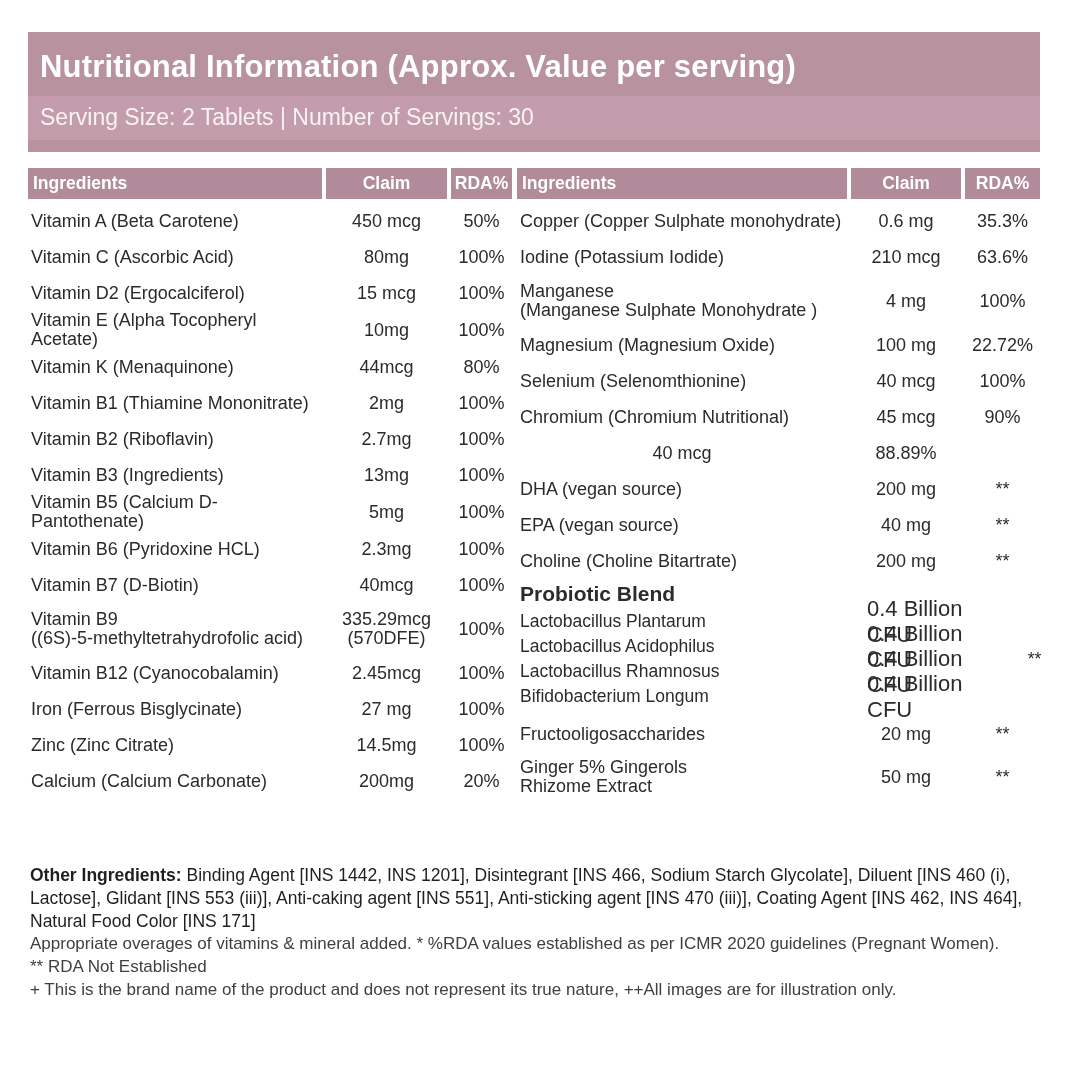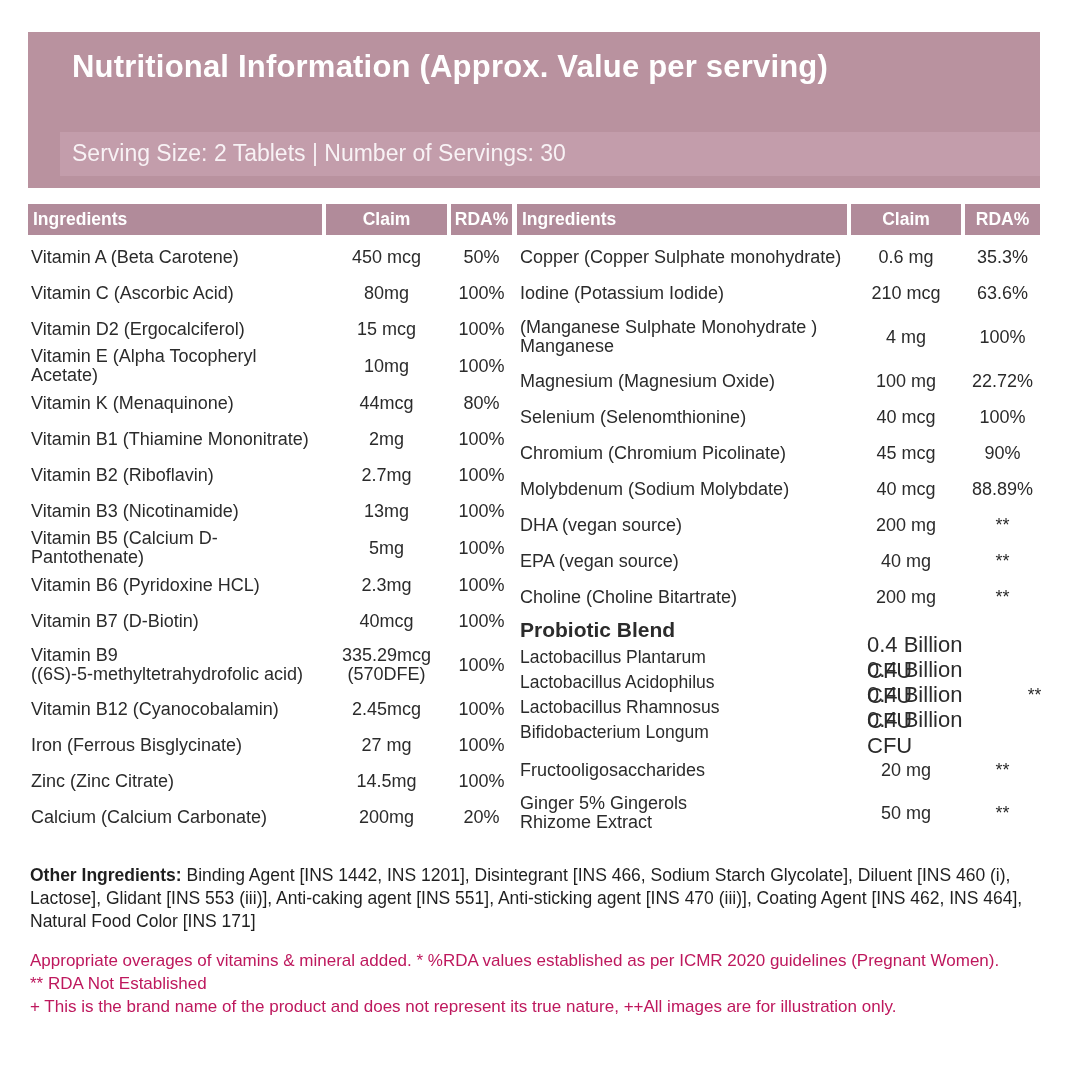--- a/index.html
+++ b/index.html
@@ -5,30 +5,29 @@
   html,body{margin:0;padding:0;}
   body{
     width:1080px;height:1080px;background:#ffffff;
     font-family:"Liberation Sans", sans-serif;
     color:var(--body-text,#2b2b2b);
     overflow:hidden;position:relative;
   }
   .sheet{position:absolute;left:28px;top:32px;width:1012px;}
 
   
-  .hdr{background:var(--header-bg,#b9929f);padding-left:32px;}
+  .hdr{background:var(--header-bg,#b9929f);}
   .hdr-title{
     font-size:31px;font-weight:bold;color:var(--header-text,#fff);
     padding:17px 12px 11px 12px;letter-spacing:.2px;
   }
   .hdr-sub{
     background:var(--subtitle-bg,#c39dab);
     font-size:23px;color:#f8f2f5;
     padding:8px 12px 9px 12px;
-    margin-top:36px;
   }
   .hdr-pad{height:12px;}
 
   
   .tables{display:flex;gap:5px;margin-top:16px;}
   .tbl-left{width:484px;}
   .tbl-right{width:523px;}
 
   .thead,.row{display:grid;column-gap:4px;align-items:center;}
   .tbl-left .thead,.tbl-left .row{grid-template-columns:294px 121px 61px;}
@@ -64,21 +63,21 @@
   .row.tail2{min-height:48px;}
 
   
   .other-ing{
     position:absolute;left:30px;top:846px;width:1008px;
     font-size:17.5px;line-height:23px;color:#1f1f1f;
   }
   .other-ing strong{font-weight:bold;}
   .notes{
     position:absolute;left:30px;top:932px;width:1008px;
-    font-size:17px;line-height:23px;color:#be185d;margin-top:17px;
+    font-size:17px;line-height:23px;color:#404040;
   }
   .notes div{margin:0;}
 </style>
 </head>
 <body style="--header-bg: #b9929f; --subtitle-bg: #c39dab; --table-header-bg: #b18b9a; --header-text: #ffffff; --body-text: #2b2b2b;">
 
 <div class="sheet">
 
   <div class="hdr">
     <div class="hdr-title">Nutritional Information (Approx. Value per serving)</div>
@@ -124,21 +123,21 @@
             <div class="nm">Vitamin B1 (Thiamine Mononitrate)</div>
             <div class="cl">2mg</div>
             <div class="rd">100%</div>
           </div>
         <div class="row">
             <div class="nm">Vitamin B2 (Riboflavin)</div>
             <div class="cl">2.7mg</div>
             <div class="rd">100%</div>
           </div>
         <div class="row">
-            <div class="nm">Vitamin B3 (Nicotinamide)</div>
+            <div class="nm">Vitamin B3 (Ingredients)</div>
             <div class="cl">13mg</div>
             <div class="rd">100%</div>
           </div>
         <div class="row">
             <div class="nm">Vitamin B5 (Calcium D-Pantothenate)</div>
             <div class="cl">5mg</div>
             <div class="rd">100%</div>
           </div>
         <div class="row">
             <div class="nm">Vitamin B6 (Pyridoxine HCL)</div>
@@ -196,43 +195,42 @@
             <div class="cl">0.6 mg</div>
             <div class="rd">35.3%</div>
           </div>
         <div class="row">
             <div class="nm">Iodine (Potassium Iodide)</div>
             <div class="cl">210 mcg</div>
             <div class="rd">63.6%</div>
           </div>
         <div class="row two">
           <div class="nm">
+              <div>Manganese</div>
               <div>(Manganese Sulphate Monohydrate )</div>
-              <div>Manganese</div>
             </div>
           <div class="cl">4 mg</div>
           <div class="rd">100%</div>
         </div>
         <div class="row">
             <div class="nm">Magnesium (Magnesium Oxide)</div>
             <div class="cl">100 mg</div>
             <div class="rd">22.72%</div>
           </div>
         <div class="row">
             <div class="nm">Selenium (Selenomthionine)</div>
             <div class="cl">40 mcg</div>
             <div class="rd">100%</div>
           </div>
         <div class="row">
-            <div class="nm">Chromium (Chromium Picolinate)</div>
+            <div class="nm">Chromium (Chromium Nutritional)</div>
             <div class="cl">45 mcg</div>
             <div class="rd">90%</div>
           </div>
         <div class="row">
-            <div class="nm">Molybdenum (Sodium Molybdate)</div>
             <div class="cl">40 mcg</div>
             <div class="rd">88.89%</div>
           </div>
         <div class="row">
             <div class="nm">DHA (vegan source)</div>
             <div class="cl">200 mg</div>
             <div class="rd">**</div>
           </div>
         <div class="row">
             <div class="nm">EPA (vegan source)</div>

